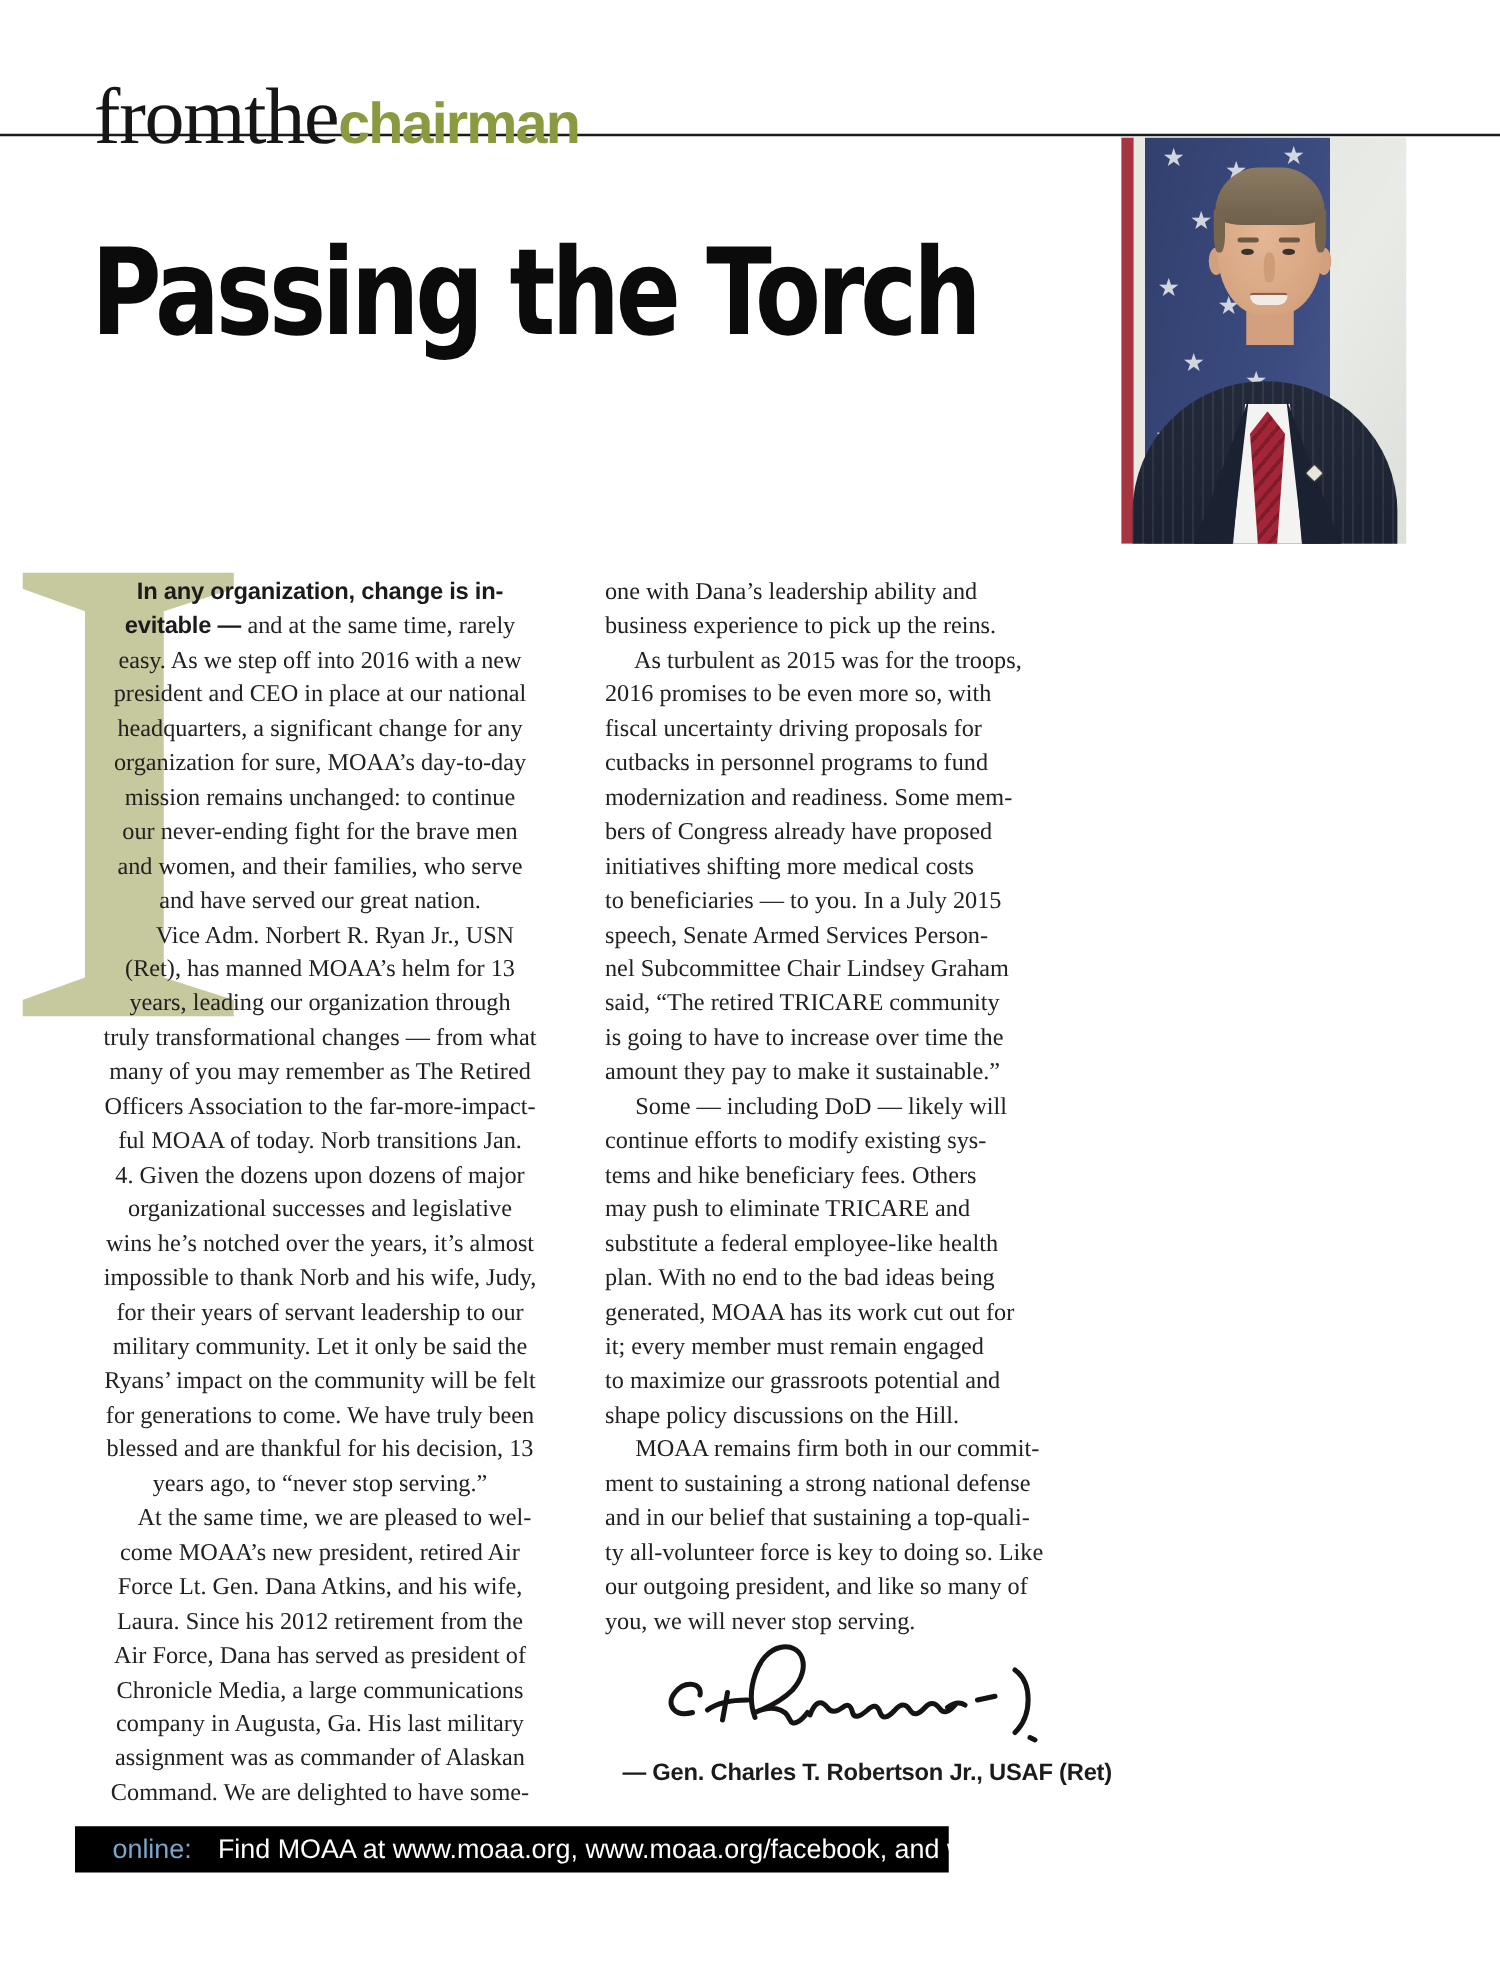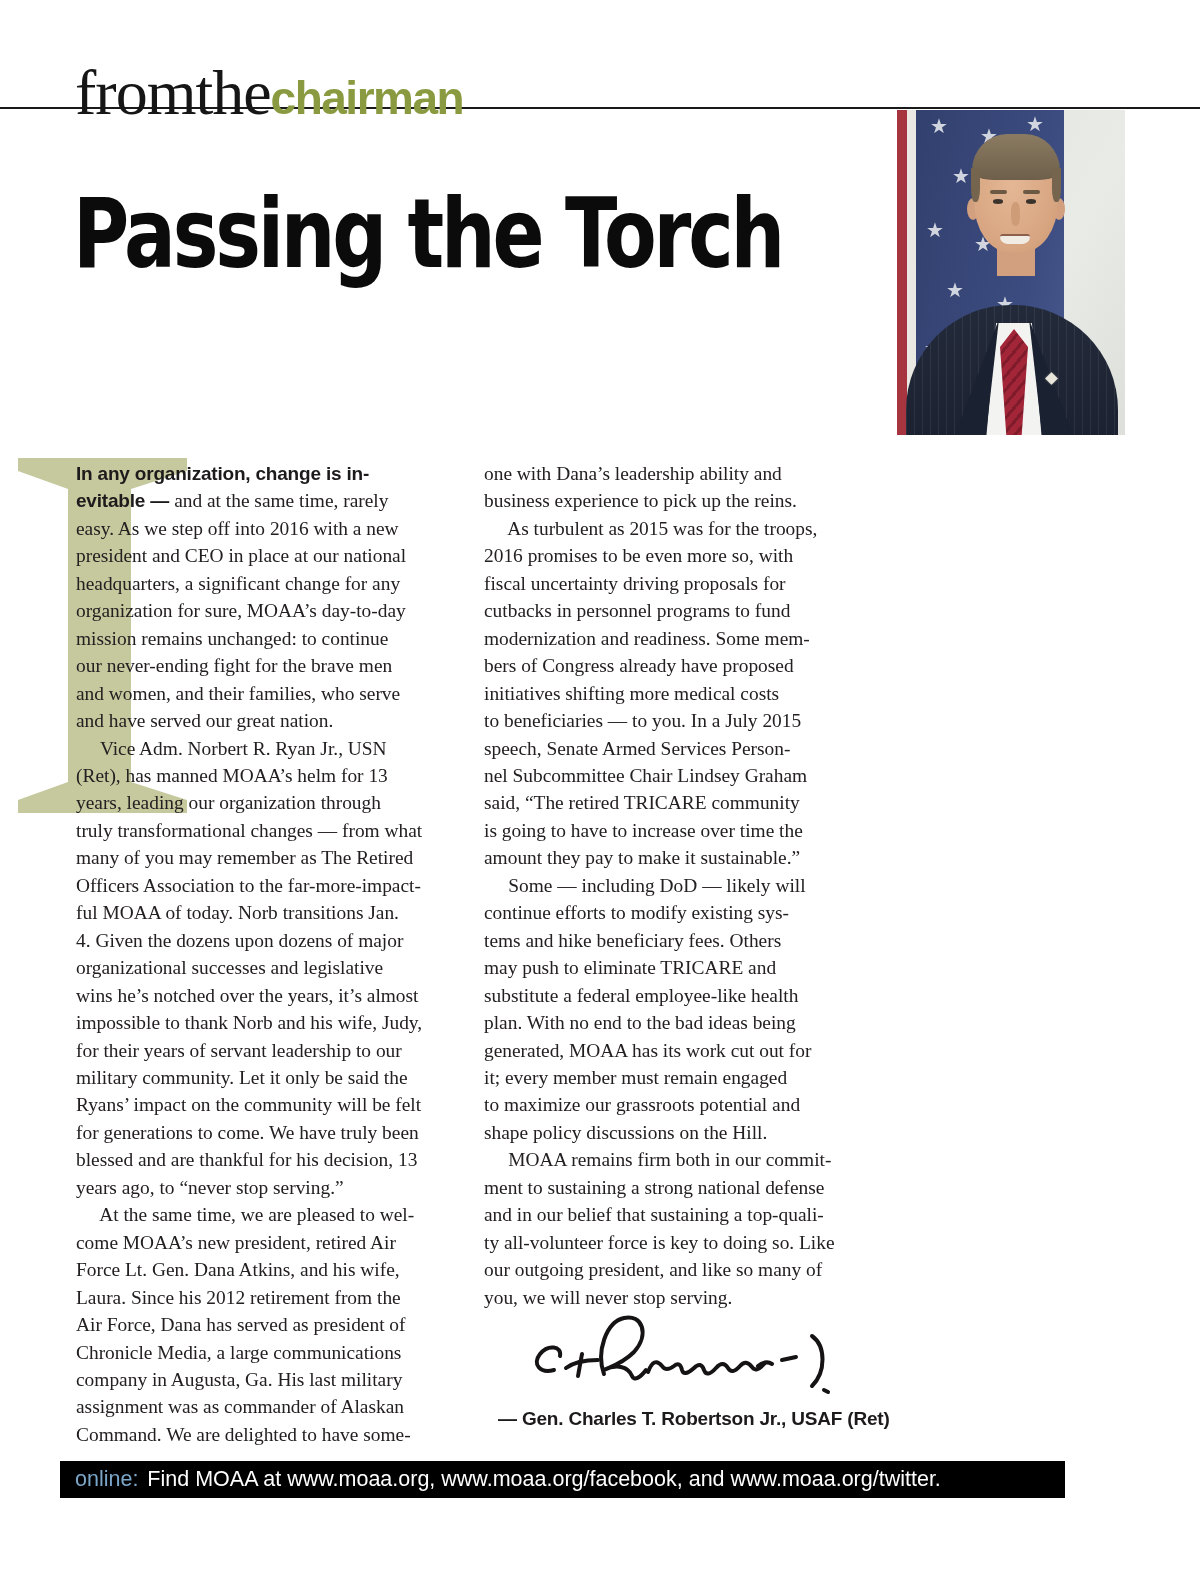--- a/index.html
+++ b/index.html
@@ -62,38 +62,38 @@
   .nose{position:absolute;left:114px;top:92px;width:9px;height:24px;background:#cf9c78;border-radius:40%;}
   .mouth{position:absolute;left:103px;top:124px;width:30px;height:8px;background:#f0ece4;border-radius:3px 3px 8px 8px;border-top:2.5px solid #8d5f4c;}
   
   .drop-cap{position:absolute;left:18px;top:458px;z-index:0;}
   
   .col{
     position:absolute;top:460px;width:392px;z-index:1;
     font-family:"Liberation Serif",serif;font-size:19.4px;line-height:27.45px;
     color:#242021;white-space:pre;
   }
-  .col1{left:76px;}
+  .col1{left:60px;text-align:center;}
   .col2{left:484px;}
   .lead-bold{font-family:"Liberation Sans",sans-serif;font-weight:700;font-size:19px;letter-spacing:-.2px;color:#1d1a1b;}
   
   .signature{position:absolute;left:520px;top:1308px;z-index:1;}
   .attribution{
     position:absolute;left:498px;top:1408px;
     font-family:"Liberation Sans",sans-serif;font-weight:700;font-size:19px;
     color:#1d1a1b;letter-spacing:-.2px;white-space:nowrap;
   }
   
   .online-bar{
-    position:absolute;left:60px;top:1461px;width:1005px;height:37px;background:#000;
-    display:flex;align-items:center;padding-left:15px;box-sizing:border-box;
+    position:absolute;left:60px;top:1461px;width:699px;height:37px;background:#000;
+    display:flex;align-items:center;padding-left:30px;box-sizing:border-box;
     font-family:"Liberation Sans",sans-serif;font-size:21.5px;white-space:nowrap;
   }
   .online-label{color:#7aa6c9;margin-right:9px;}
-  .online-text{color:#ffffff;}
+  .online-text{color:#ffffff;margin-left:12px;}
   
   .footer{position:absolute;left:0;top:1512px;width:1200px;height:30px;}
   .footer .page-number{position:absolute;left:75px;top:0;font-family:"Liberation Sans",sans-serif;font-weight:700;font-size:20px;color:#1d1a1b;}
   .footer .magazine{position:absolute;left:113px;top:3px;font-family:"Liberation Serif",serif;font-size:16.5px;letter-spacing:3.5px;color:#242021;}
   .footer .issue{position:absolute;left:288px;top:4px;font-family:"Liberation Sans",sans-serif;font-weight:700;font-size:14.5px;letter-spacing:1.8px;color:#1d1a1b;}
   .footer .credit{position:absolute;right:75px;top:4px;font-family:"Liberation Sans",sans-serif;font-size:13.5px;letter-spacing:.3px;color:#4d4d4d;transform:scaleX(.92);transform-origin:right center;}
 </style>
 </head>
 <body>
 

